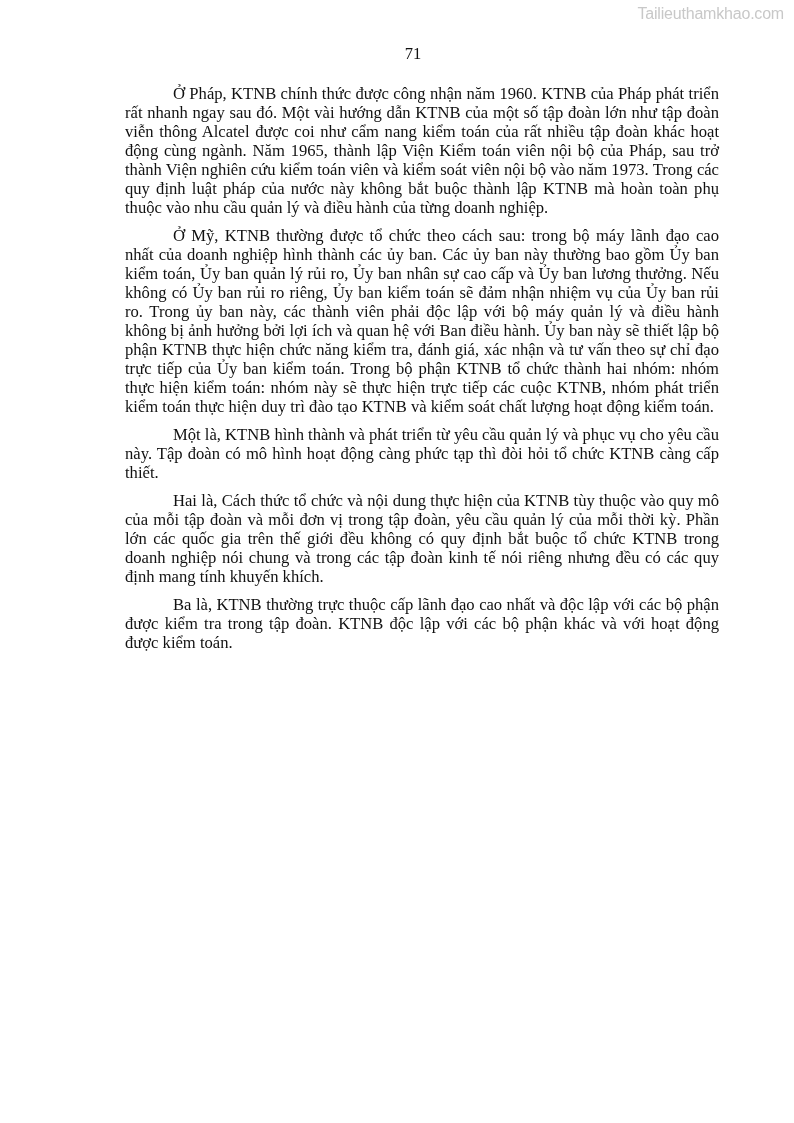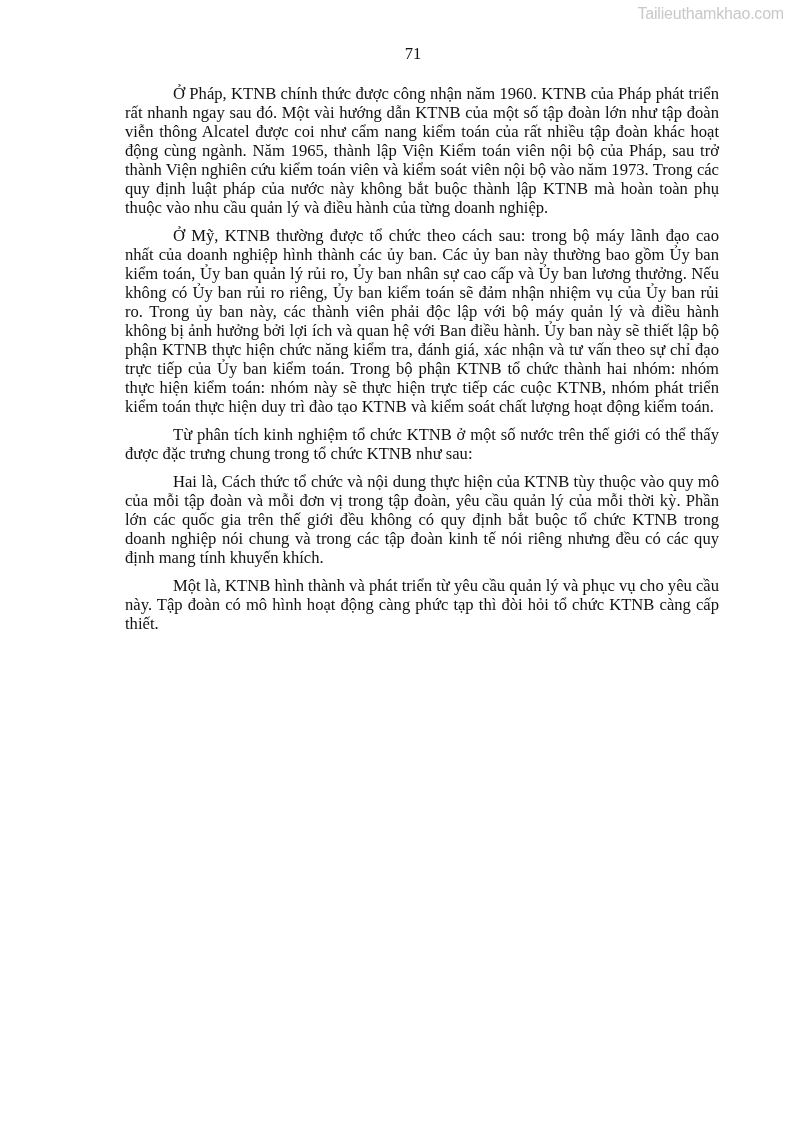--- a/index.html
+++ b/index.html
@@ -24,16 +24,16 @@
 </head>
 <body>
 
 <div class="watermark">Tailieuthamkhao.com</div>
 
 <div class="page-number">71</div>
 
 <div class="content">
   <p>Ở Pháp, KTNB chính thức được công nhận năm 1960. KTNB của Pháp phát triển rất nhanh ngay sau đó. Một vài hướng dẫn KTNB của một số tập đoàn lớn như tập đoàn viễn thông Alcatel được coi như cẩm nang kiểm toán của rất nhiều tập đoàn khác hoạt động cùng ngành. Năm 1965, thành lập Viện Kiểm toán viên nội bộ của Pháp, sau trở thành Viện nghiên cứu kiểm toán viên và kiểm soát viên nội bộ vào năm 1973. Trong các quy định luật pháp của nước này không bắt buộc thành lập KTNB mà hoàn toàn phụ thuộc vào nhu cầu quản lý và điều hành của từng doanh nghiệp.</p>
   <p>Ở Mỹ, KTNB thường được tổ chức theo cách sau: trong bộ máy lãnh đạo cao nhất của doanh nghiệp hình thành các ủy ban. Các ủy ban này thường bao gồm Ủy ban kiểm toán, Ủy ban quản lý rủi ro, Ủy ban nhân sự cao cấp và Ủy ban lương thưởng. Nếu không có Ủy ban rủi ro riêng, Ủy ban kiểm toán sẽ đảm nhận nhiệm vụ của Ủy ban rủi ro. Trong ủy ban này, các thành viên phải độc lập với bộ máy quản lý và điều hành không bị ảnh hưởng bởi lợi ích và quan hệ với Ban điều hành. Ủy ban này sẽ thiết lập bộ phận KTNB thực hiện chức năng kiểm tra, đánh giá, xác nhận và tư vấn theo sự chỉ đạo trực tiếp của Ủy ban kiểm toán. Trong bộ phận KTNB tổ chức thành hai nhóm: nhóm thực hiện kiểm toán: nhóm này sẽ thực hiện trực tiếp các cuộc KTNB, nhóm phát triển kiểm toán thực hiện duy trì đào tạo KTNB và kiểm soát chất lượng hoạt động kiểm toán.</p>
-  <p>Từ phân tích kinh nghiệm tổ chức KTNB ở một số nước trên thế giới có thể thấy được đặc trưng chung trong tổ chức KTNB như sau:</p>
+  <p>Một là, KTNB hình thành và phát triển từ yêu cầu quản lý và phục vụ cho yêu cầu này. Tập đoàn có mô hình hoạt động càng phức tạp thì đòi hỏi tổ chức KTNB càng cấp thiết.</p>
   <p>Hai là, Cách thức tổ chức và nội dung thực hiện của KTNB tùy thuộc vào quy mô của mỗi tập đoàn và mỗi đơn vị trong tập đoàn, yêu cầu quản lý của mỗi thời kỳ. Phần lớn các quốc gia trên thế giới đều không có quy định bắt buộc tổ chức KTNB trong doanh nghiệp nói chung và trong các tập đoàn kinh tế nói riêng nhưng đều có các quy định mang tính khuyến khích.</p>
-  <p>Một là, KTNB hình thành và phát triển từ yêu cầu quản lý và phục vụ cho yêu cầu này. Tập đoàn có mô hình hoạt động càng phức tạp thì đòi hỏi tổ chức KTNB càng cấp thiết.</p>
+  <p>Ba là, KTNB thường trực thuộc cấp lãnh đạo cao nhất và độc lập với các bộ phận được kiểm tra trong tập đoàn. KTNB độc lập với các bộ phận khác và với hoạt động được kiểm toán.</p>
 </div>
 
 </body></html>

